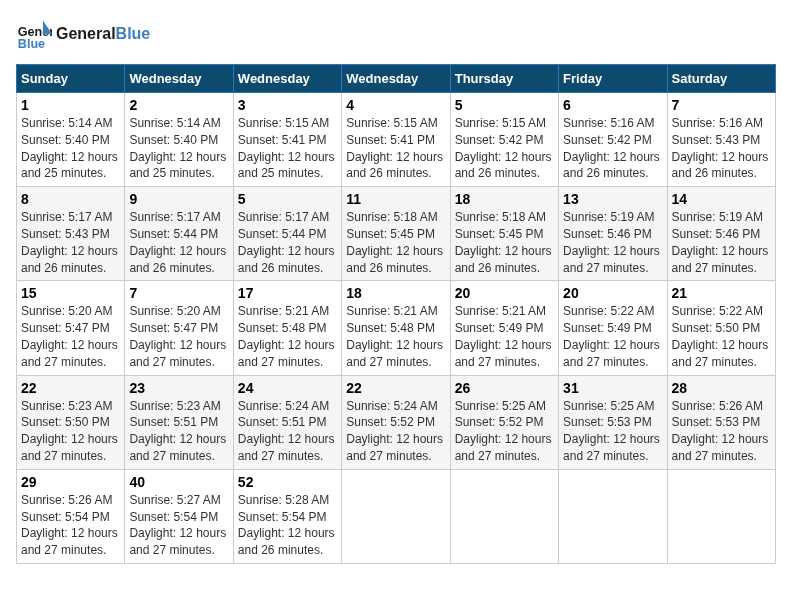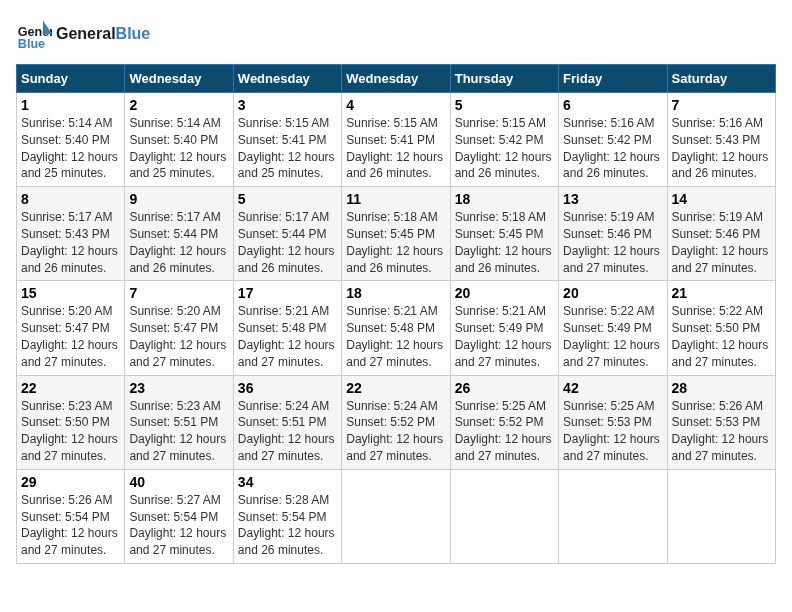--- a/index.html
+++ b/index.html
@@ -317,21 +317,21 @@
         <td>
         <div class="day-number">23</div>
         <div class="day-info">
           Sunrise: 5:23 AM<br>
           Sunset: 5:51 PM<br>
           Daylight: 12 hours<br>
           and 27 minutes.
         </div>
       </td>
         <td>
-        <div class="day-number">36</div>
+        <div class="day-number">24</div>
         <div class="day-info">
           Sunrise: 5:24 AM<br>
           Sunset: 5:51 PM<br>
           Daylight: 12 hours<br>
           and 27 minutes.
         </div>
       </td>
         <td>
         <div class="day-number">22</div>
         <div class="day-info">
@@ -344,21 +344,21 @@
         <td>
         <div class="day-number">26</div>
         <div class="day-info">
           Sunrise: 5:25 AM<br>
           Sunset: 5:52 PM<br>
           Daylight: 12 hours<br>
           and 27 minutes.
         </div>
       </td>
         <td>
-        <div class="day-number">42</div>
+        <div class="day-number">31</div>
         <div class="day-info">
           Sunrise: 5:25 AM<br>
           Sunset: 5:53 PM<br>
           Daylight: 12 hours<br>
           and 27 minutes.
         </div>
       </td>
         <td>
         <div class="day-number">28</div>
         <div class="day-info">
@@ -382,21 +382,21 @@
         <td>
         <div class="day-number">40</div>
         <div class="day-info">
           Sunrise: 5:27 AM<br>
           Sunset: 5:54 PM<br>
           Daylight: 12 hours<br>
           and 27 minutes.
         </div>
       </td>
         <td>
-        <div class="day-number">34</div>
+        <div class="day-number">52</div>
         <div class="day-info">
           Sunrise: 5:28 AM<br>
           Sunset: 5:54 PM<br>
           Daylight: 12 hours<br>
           and 26 minutes.
         </div>
       </td>
         <td class="empty-cell"></td>
         <td class="empty-cell"></td>
         <td class="empty-cell"></td>

